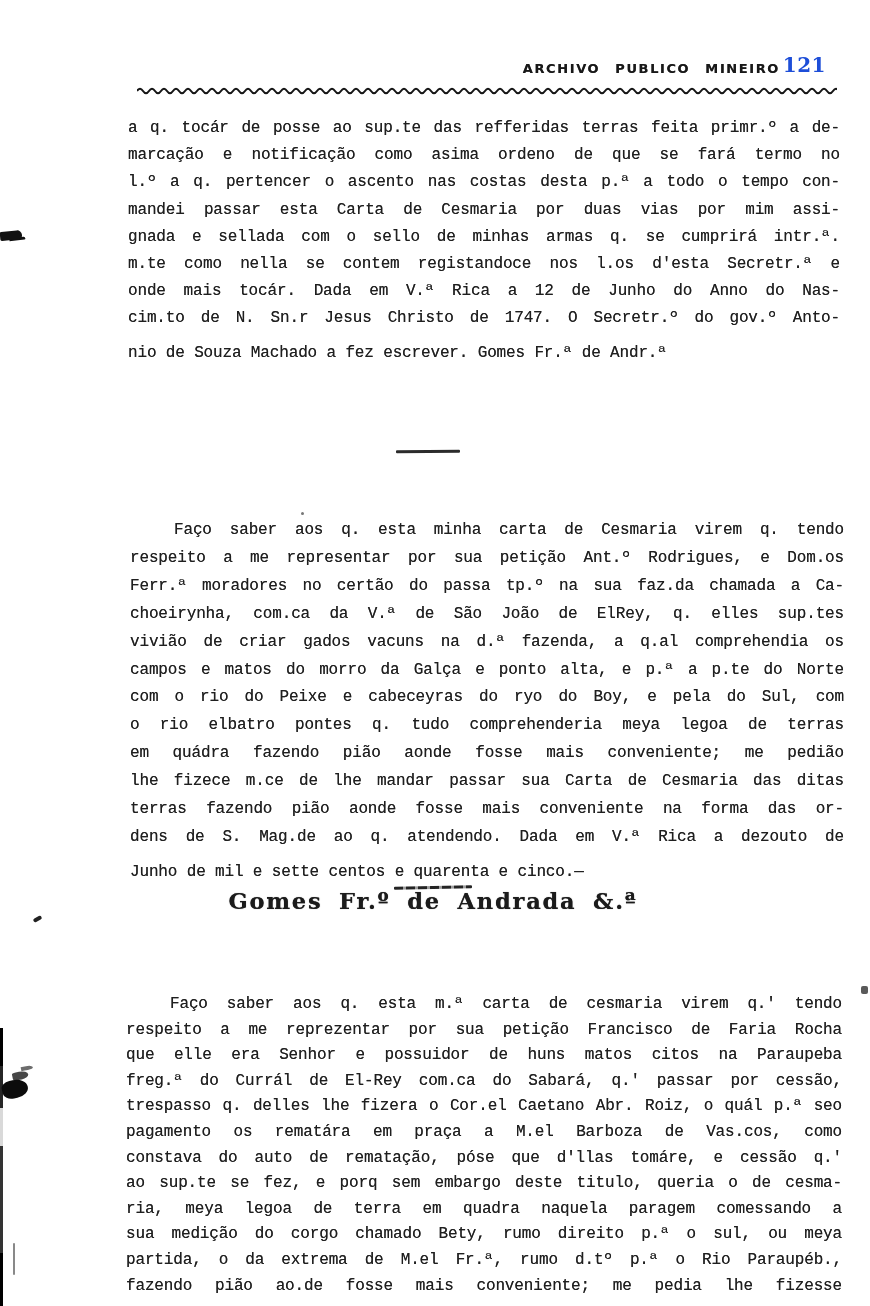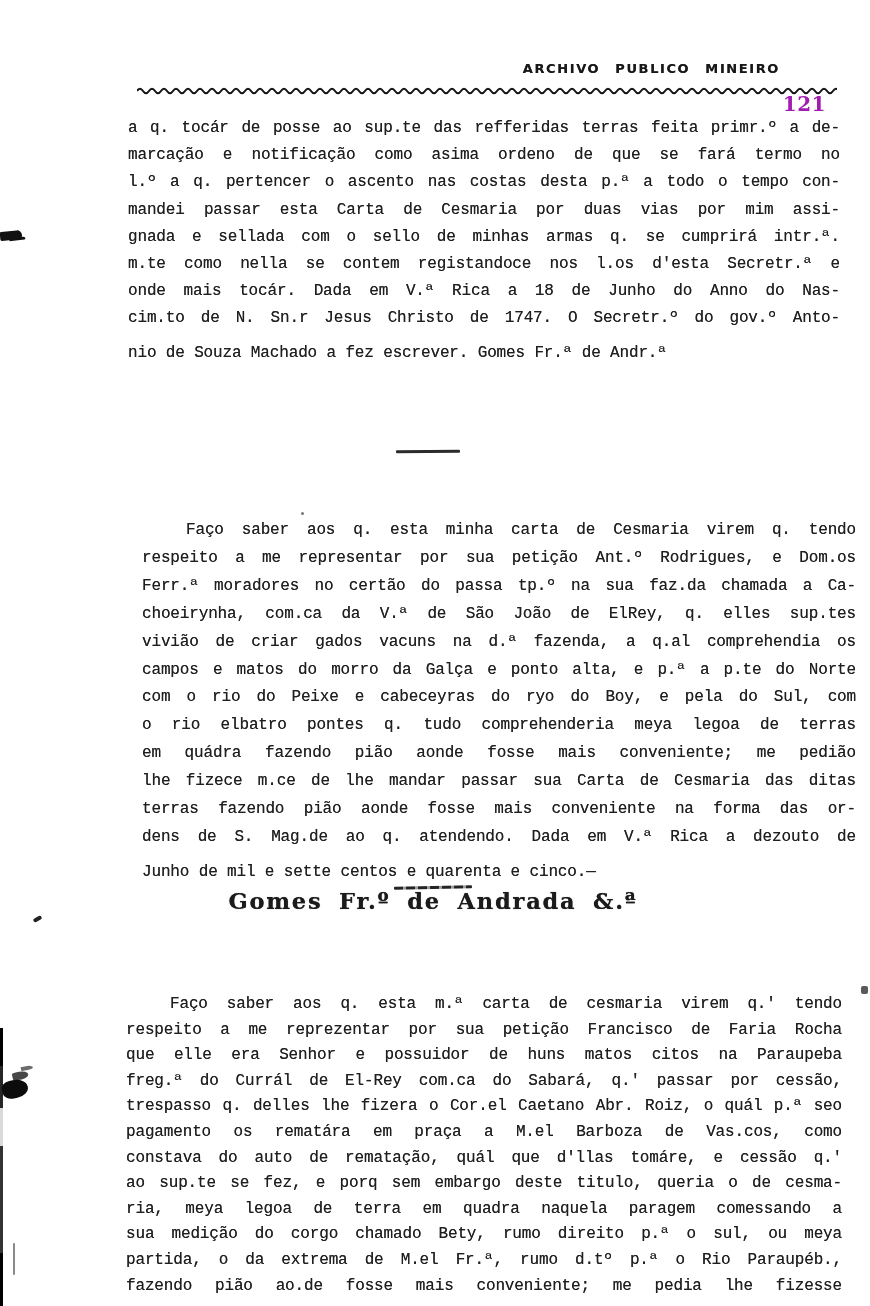--- a/index.html
+++ b/index.html
@@ -24,40 +24,39 @@
     font-weight:bold;
     font-size:13px;
     letter-spacing:1.6px;
     word-spacing:9px;
     color:#181818;
     text-shadow:0 0 .5px rgba(0,0,0,.6);
   }
   .page-number {
     position:absolute; top:53px; right:44px;
     font-weight:bold; font-size:20px; letter-spacing:.5px;
-    color:#a21caf;
-    margin-top:39px;
+    color:#1d4ed8;
   }
   .wavy-rule { position:absolute; left:137px; top:84px; width:700px; height:12px; }
   .wavy-rule svg { display:block; width:700px; height:12px; }
 
   
   .para {
     position:absolute;
     font-size:16px;
     letter-spacing:-0.15px;
     text-shadow:0 0 .6px rgba(25,25,25,.75);
     font-family:Liberation Mono, monospace;
   }
   .tline { text-align:justify; text-align-last:justify; white-space:normal; }
   [data-ragged-last="true"] .tline:last-child { text-align-last:left;margin-top:7px; }
   [data-indent-first="true"] .tline:first-child { text-indent:44px; }
 
   #para-1 { left:128px; top:115px;  width:712px; line-height:27.2px; }
-  #para-2 { left:142px; top:517px;  width:714px; line-height:27.9px; }
+  #para-2 { left:130px; top:517px;  width:714px; line-height:27.9px; }
   #para-3 { left:126px; top:992px;  width:716px; line-height:25.6px; }
 
   
   .divider-1 {
     position:absolute; left:396px; top:450px; width:64px; height:3px;
     background:#2b2b2b; transform:rotate(-.6deg); border-radius:1px;
   }
   .divider-2 {
     position:absolute; left:394px; top:886px; width:78px; height:3px;
     background:repeating-linear-gradient(90deg,#242424 0 9px, rgba(36,36,36,.45) 9px 12px);
@@ -124,21 +123,21 @@
     </svg>
   </div>
 
   <div id="para-1" class="para" data-indent-first="false" data-ragged-last="true">
       <div class="tline">a q. tocár de posse ao sup.te das refferidas terras feita primr.º a de-</div>
       <div class="tline">marcação e notificação como asima ordeno de que se fará termo no</div>
       <div class="tline">l.º a q. pertencer o ascento nas costas desta p.ª a todo o tempo con-</div>
       <div class="tline">mandei passar esta Carta de Cesmaria por duas vias por mim assi-</div>
       <div class="tline">gnada e sellada com o sello de minhas armas q. se cumprirá intr.ª.</div>
       <div class="tline">m.te como nella se contem registandoce nos l.os d'esta Secretr.ª e</div>
-      <div class="tline">onde mais tocár. Dada em V.ª Rica a 18 de Junho do Anno do Nas-</div>
+      <div class="tline">onde mais tocár. Dada em V.ª Rica a 12 de Junho do Anno do Nas-</div>
       <div class="tline">cim.to de N. Sn.r Jesus Christo de 1747. O Secretr.º do gov.º Anto-</div>
       <div class="tline">nio de Souza Machado a fez escrever. Gomes Fr.ª de Andr.ª</div>
     </div>
 
   <div class="divider-1"></div>
 
   <div id="para-2" class="para" data-indent-first="true" data-ragged-last="true">
       <div class="tline">Faço saber aos q. esta minha carta de Cesmaria virem q. tendo</div>
       <div class="tline">respeito a me representar por sua petição Ant.º Rodrigues, e Dom.os</div>
       <div class="tline">Ferr.ª moradores no certão do passa tp.º na sua faz.da chamada a Ca-</div>
@@ -160,21 +159,21 @@
     <span>Gomes Fr.º de Andrada &amp;.ª</span>
   </div>
 
   <div id="para-3" class="para" data-indent-first="true" data-ragged-last="false">
       <div class="tline">Faço saber aos q. esta m.ª carta de cesmaria virem q.' tendo</div>
       <div class="tline">respeito a me reprezentar por sua petição Francisco de Faria Rocha</div>
       <div class="tline">que elle era Senhor e possuidor de huns matos citos na Paraupeba</div>
       <div class="tline">freg.ª do Currál de El-Rey com.ca do Sabará, q.' passar por cessão,</div>
       <div class="tline">trespasso q. delles lhe fizera o Cor.el Caetano Abr. Roiz, o quál p.ª seo</div>
       <div class="tline">pagamento os rematára em praça a M.el Barboza de Vas.cos, como</div>
-      <div class="tline">constava do auto de rematação, quál que d'llas tomáre, e cessão q.'</div>
+      <div class="tline">constava do auto de rematação, póse que d'llas tomáre, e cessão q.'</div>
       <div class="tline">ao sup.te se fez, e porq sem embargo deste titulo, queria o de cesma-</div>
       <div class="tline">ria, meya legoa de terra em quadra naquela paragem comessando a</div>
       <div class="tline">sua medição do corgo chamado Bety, rumo direito p.ª o sul, ou meya</div>
       <div class="tline">partida, o da extrema de M.el Fr.ª, rumo d.tº p.ª o Rio Paraupéb.,</div>
       <div class="tline">fazendo pião ao.de fosse mais conveniente; me pedia lhe fizesse</div>
     </div>
 
   <div class="mark smudge-left-top"></div>
   <div class="mark tick-mid-left"></div>
   <div class="mark gutter-streak"></div>

